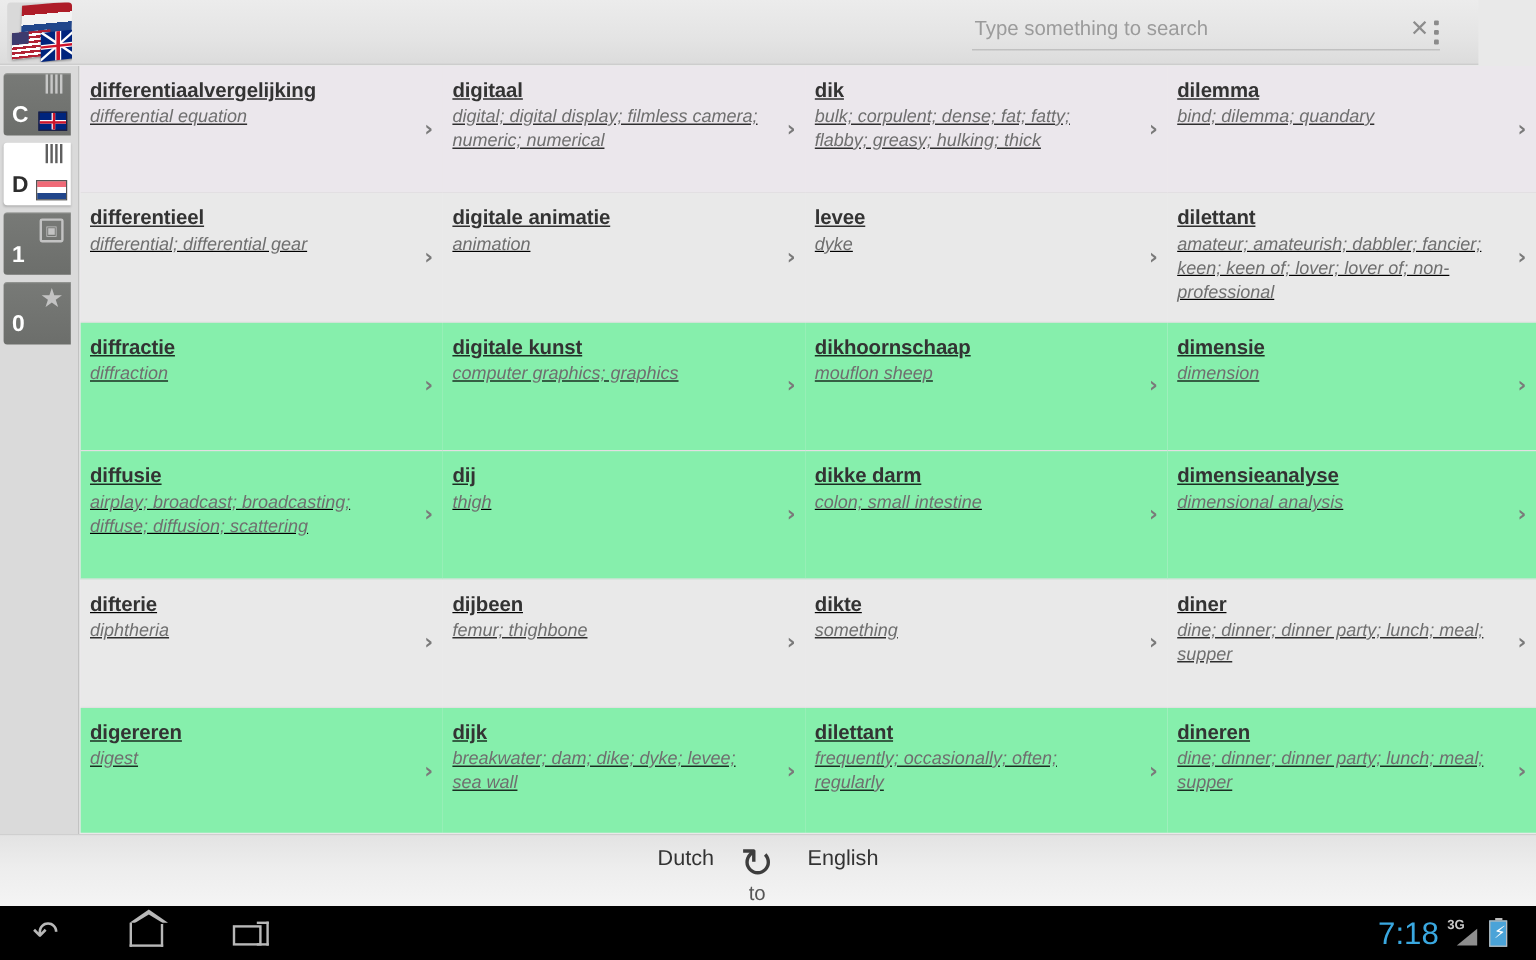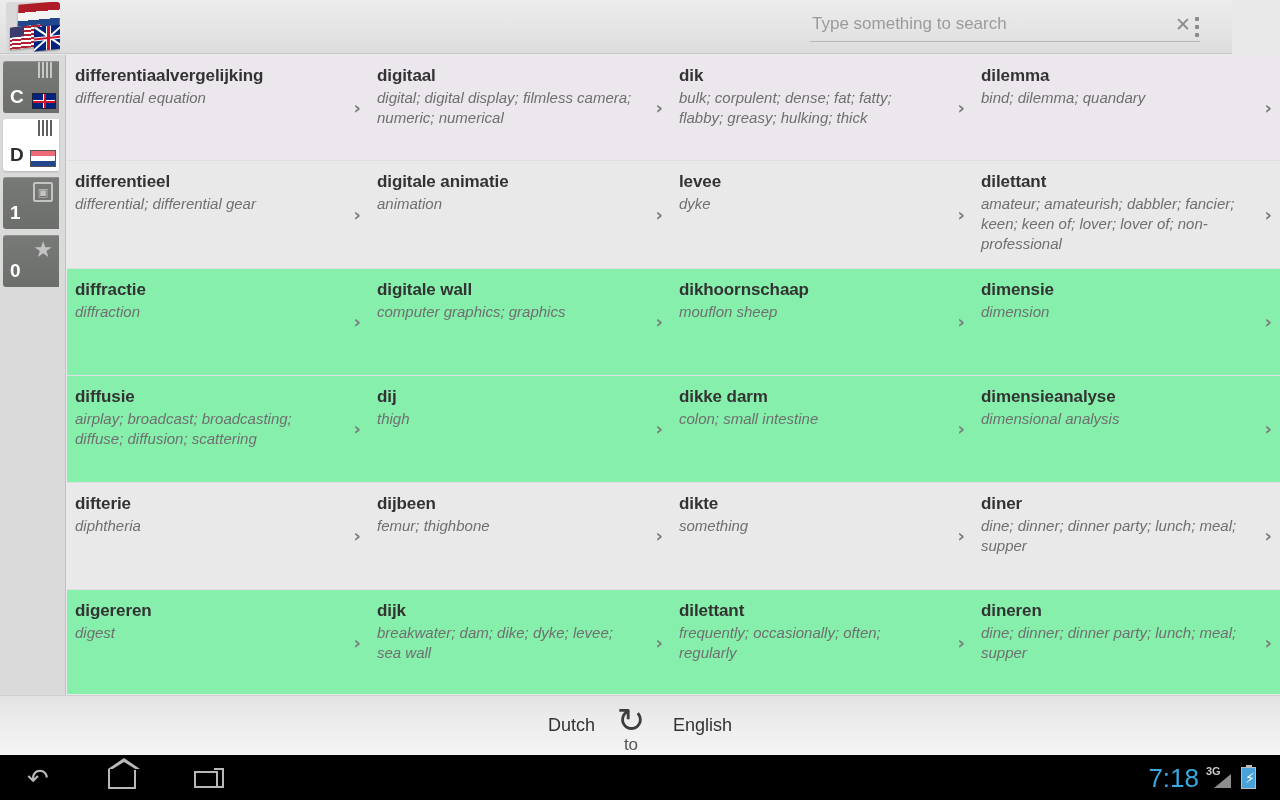--- a/index.html
+++ b/index.html
@@ -213,31 +213,32 @@
   .r0 .entry { min-height: 106px; }
   .r1 .entry { min-height: 107px; }
   .r2 .entry { min-height: 107px; }
   .r3 .entry { min-height: 107px; }
   .r4 .entry { min-height: 107px; }
   .r5 .entry { min-height: 107px; }
 
   .rowgrid {
     display: grid;
     grid-template-columns: 302px 302px 302px 307px;
+    text-decoration: underline;
   }
 
   
   .bottombar {
     position: absolute; left: 0; top: 695px;
     width: 1280px; height: 60px;
     background: linear-gradient(to bottom, #e3e3e3 0%, #ededed 45%, #f4f4f4 100%);
     border-top: 1px solid #cfcfcf;
     display: flex; align-items: center; justify-content: center;
   }
-  .langswap { display: flex; align-items: center; gap: 18px; position: relative; }
+  .langswap { display: flex; gap: 18px; position: relative; }
   .lang-label {
     font-size: 18px; color: #333; font-weight: normal;
   }
   .swap-wrap { position: relative; width: 42px; height: 42px; }
   .swap-icon {
     position: absolute; left: 0; top: -2px;
     width: 36px; height: 34px;
     color: #3d3d3d; font-size: 34px; line-height: 34px;
     font-family: "DejaVu Sans", sans-serif;
     text-align: center;
@@ -433,21 +434,21 @@
             <div class="chev">›</div>
           </div>
         </div>
         <div class="rowgrid r2">
           <div class="entry tint-c">
             <div class="term">diffractie</div>
             <div class="defn">diffraction</div>
             <div class="chev">›</div>
           </div>
           <div class="entry tint-c">
-            <div class="term">digitale wall</div>
+            <div class="term">digitale kunst</div>
             <div class="defn">computer graphics; graphics</div>
             <div class="chev">›</div>
           </div>
           <div class="entry tint-c">
             <div class="term">dikhoornschaap</div>
             <div class="defn">mouflon sheep</div>
             <div class="chev">›</div>
           </div>
           <div class="entry tint-c">
             <div class="term">dimensie</div>

